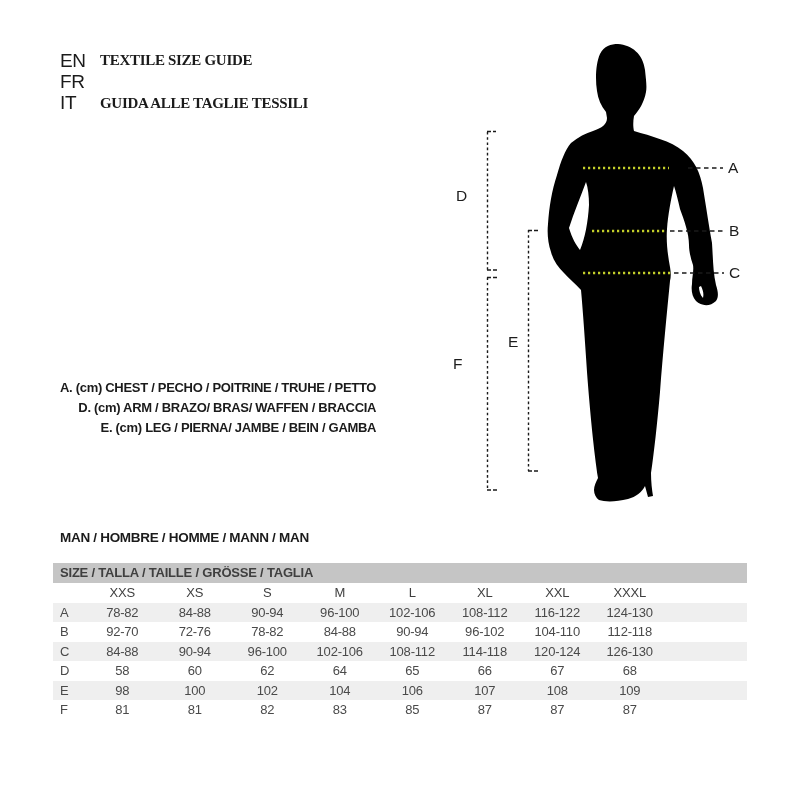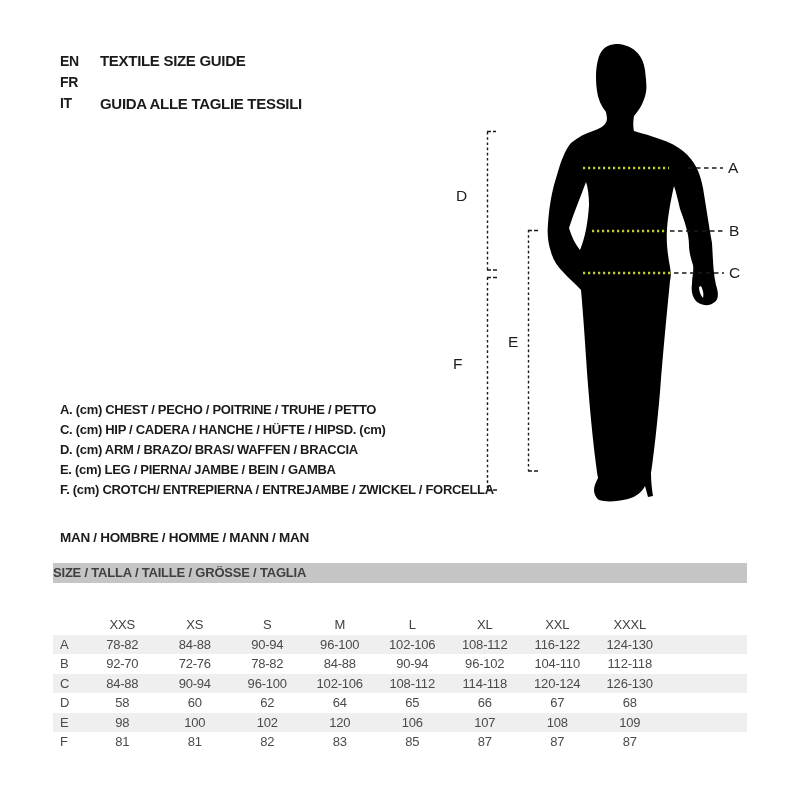--- a/index.html
+++ b/index.html
@@ -16,55 +16,55 @@
     position:relative;
     background:#ffffff;
     font-family:"Liberation Sans", sans-serif;
     color:var(--text-dark);
     overflow:hidden;
   }
 
   
   .lang-list{position:absolute;left:60px;top:50px;}
   .lang-row{display:flex;height:21.4px;align-items:center;}
-  .lang-code{width:40px;font-size:14px;font-weight:700;letter-spacing:-0.3px;}
-  .lang-label{font-size:15px;font-weight:700;letter-spacing:-0.3px;white-space:nowrap;}
+  .lang-code{width:40px;font-size:19px;font-weight:400;letter-spacing:-0.3px;}
+  .lang-label{font-size:15px;font-weight:700;letter-spacing:-0.3px;white-space:nowrap;font-family:Liberation Serif, serif;}
 
   
   .figure-svg{position:absolute;left:0;top:0;width:800px;height:800px;}
   .m-label{
     position:absolute;font-size:15.5px;font-weight:400;color:#1d1d1d;
     letter-spacing:-0.2px;line-height:16px;
   }
   .lbl-a{left:728px;top:160px;}
   .lbl-b{left:729px;top:223px;}
   .lbl-c{left:729px;top:265px;}
   .lbl-d{left:456px;top:188px;}
   .lbl-e{left:508px;top:334px;}
   .lbl-f{left:453px;top:356px;}
 
   
-  .legend{position:absolute;left:60px;top:402px;}
+  .legend{position:absolute;left:60px;top:380px;text-align:right;}
   .legend-row{
     height:20px;font-size:13px;font-weight:700;letter-spacing:-0.3px;
     white-space:nowrap;color:var(--text-dark);
   }
   .legend-cat{
     position:absolute;left:60px;top:530px;font-size:13.5px;font-weight:700;
     letter-spacing:-0.3px;white-space:nowrap;color:var(--text-dark);
   }
 
   
   .table-wrap{position:absolute;left:53px;top:563px;width:694px;}
   .table-title{
     height:20px;line-height:20px;background:var(--table-header-bg);
     color:#3f3f3f;font-size:13px;font-weight:700;letter-spacing:-0.2px;
-    white-space:nowrap;
-  }
-  table{width:100%;border-collapse:collapse;table-layout:fixed;margin-top:32px;}
+    padding-left:7px;white-space:nowrap;
+  }
+  table{width:100%;border-collapse:collapse;table-layout:fixed;}
   col.c-label{width:33px;}
   col.c-size{width:72.5px;}
   col.c-fill{width:auto;}
   td{
     height:19.5px;font-size:13px;color:var(--table-text);
     text-align:center;letter-spacing:-0.2px;vertical-align:middle;
     padding:0;font-weight:400;
   }
   tr.size-head td{color:#3f3f3f;}
   td.row-label{text-align:left;padding-left:7px;}
@@ -167,24 +167,22 @@
 
 <span class="m-label lbl-a">A</span>
 <span class="m-label lbl-b">B</span>
 <span class="m-label lbl-c">C</span>
 <span class="m-label lbl-d">D</span>
 <span class="m-label lbl-e">E</span>
 <span class="m-label lbl-f">F</span>
 
 <div class="legend">
   <div class="legend-row">A. (cm) CHEST / PECHO / POITRINE / TRUHE / PETTO</div>
-  <div class="legend-row">C. (cm) HIP / CADERA / HANCHE / HÜFTE / HIPSD. (cm)</div>
   <div class="legend-row">D. (cm) ARM / BRAZO/ BRAS/ WAFFEN / BRACCIA</div>
   <div class="legend-row">E. (cm) LEG / PIERNA/ JAMBE / BEIN / GAMBA</div>
-  <div class="legend-row">F. (cm) CROTCH/ ENTREPIERNA / ENTREJAMBE / ZWICKEL / FORCELLA</div>
 </div>
 <div class="legend-cat">MAN / HOMBRE / HOMME / MANN / MAN</div>
 
 <div class="table-wrap">
   <div class="table-title">SIZE / TALLA / TAILLE / GRÖSSE / TAGLIA</div>
   <table>
     <colgroup>
       <col class="c-label">
       <col class="c-size">
         <col class="c-size">
@@ -255,21 +253,21 @@
         <td>66</td>
         <td>67</td>
         <td>68</td>
         <td></td>
       </tr>
       <tr class="striped">
         <td class="row-label">E</td>
         <td>98</td>
         <td>100</td>
         <td>102</td>
-        <td>120</td>
+        <td>104</td>
         <td>106</td>
         <td>107</td>
         <td>108</td>
         <td>109</td>
         <td></td>
       </tr>
       <tr>
         <td class="row-label">F</td>
         <td>81</td>
         <td>81</td>

